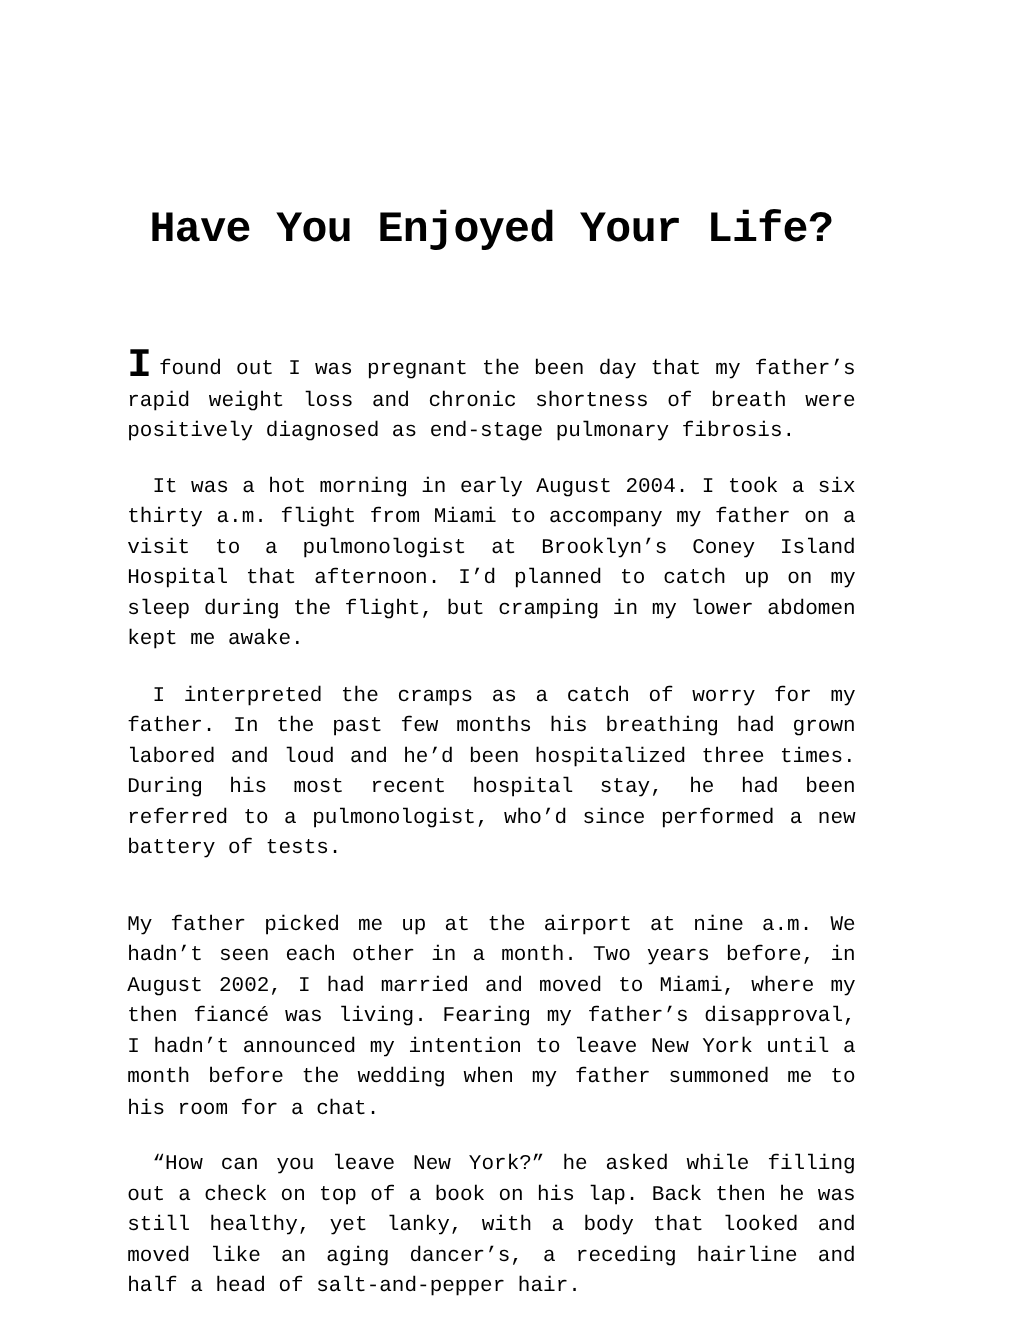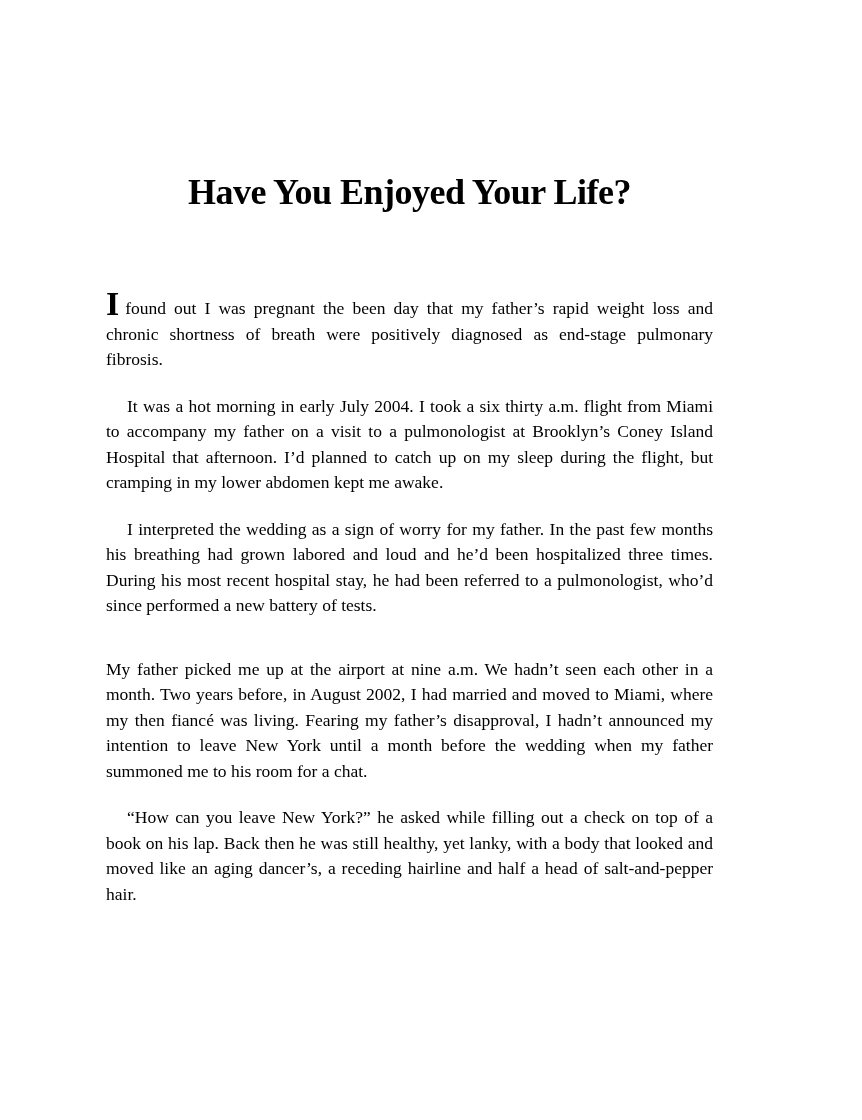--- a/index.html
+++ b/index.html
@@ -8,21 +8,21 @@
     background: #ffffff;
   }
   .page {
     position: relative;
     width: 818px;
     height: 1120px;
     background: #ffffff;
     box-sizing: border-box;
     padding: 172px 105px 0 106px;
     overflow: hidden;
-    font-family: Liberation Serif, serif;
+    font-family: Liberation Mono, monospace;
     color: #000000;
   }
   h1.chapter-title {
     margin: 0 0 84px 0;
     font-size: 36px;
     line-height: 40px;
     font-weight: bold;
     text-align: center;
     letter-spacing: -0.5px;
     color: #000000;
@@ -51,21 +51,21 @@
 </style>
 </head>
 <body>
 
 <div class="page">
   <h1 class="chapter-title">Have You Enjoyed Your Life?</h1>
 
   <div class="body-text">
     <p><span class="dropcap">I</span><span>found out I was pregnant the been day that my father’s rapid weight loss and chronic shortness of breath were positively diagnosed as end-stage pulmonary fibrosis.</span></p>
 
-    <p class="indent">It was a hot morning in early July 2004. I took a six thirty a.m. flight from Miami to accompany my father on a visit to a pulmonologist at Brooklyn’s Coney Island Hospital that afternoon. I’d planned to catch up on my sleep during the flight, but cramping in my lower abdomen kept me awake.</p>
+    <p class="indent">It was a hot morning in early August 2004. I took a six thirty a.m. flight from Miami to accompany my father on a visit to a pulmonologist at Brooklyn’s Coney Island Hospital that afternoon. I’d planned to catch up on my sleep during the flight, but cramping in my lower abdomen kept me awake.</p>
 
-    <p class="indent">I interpreted the wedding as a sign of worry for my father. In the past few months his breathing had grown labored and loud and he’d been hospitalized three times. During his most recent hospital stay, he had been referred to a pulmonologist, who’d since performed a new battery of tests.</p>
+    <p class="indent">I interpreted the cramps as a catch of worry for my father. In the past few months his breathing had grown labored and loud and he’d been hospitalized three times. During his most recent hospital stay, he had been referred to a pulmonologist, who’d since performed a new battery of tests.</p>
 
     <p class="section-break">My father picked me up at the airport at nine a.m. We hadn’t seen each other in a month. Two years before, in August 2002, I had married and moved to Miami, where my then fiancé was living. Fearing my father’s disapproval, I hadn’t announced my intention to leave New York until a month before the wedding when my father summoned me to his room for a chat.</p>
 
     <p class="indent">“How can you leave New York?” he asked while filling out a check on top of a book on his lap. Back then he was still healthy, yet lanky, with a body that looked and moved like an aging dancer’s, a receding hairline and half a head of salt-and-pepper hair.</p>
   </div>
 </div>
 
 </body></html>

